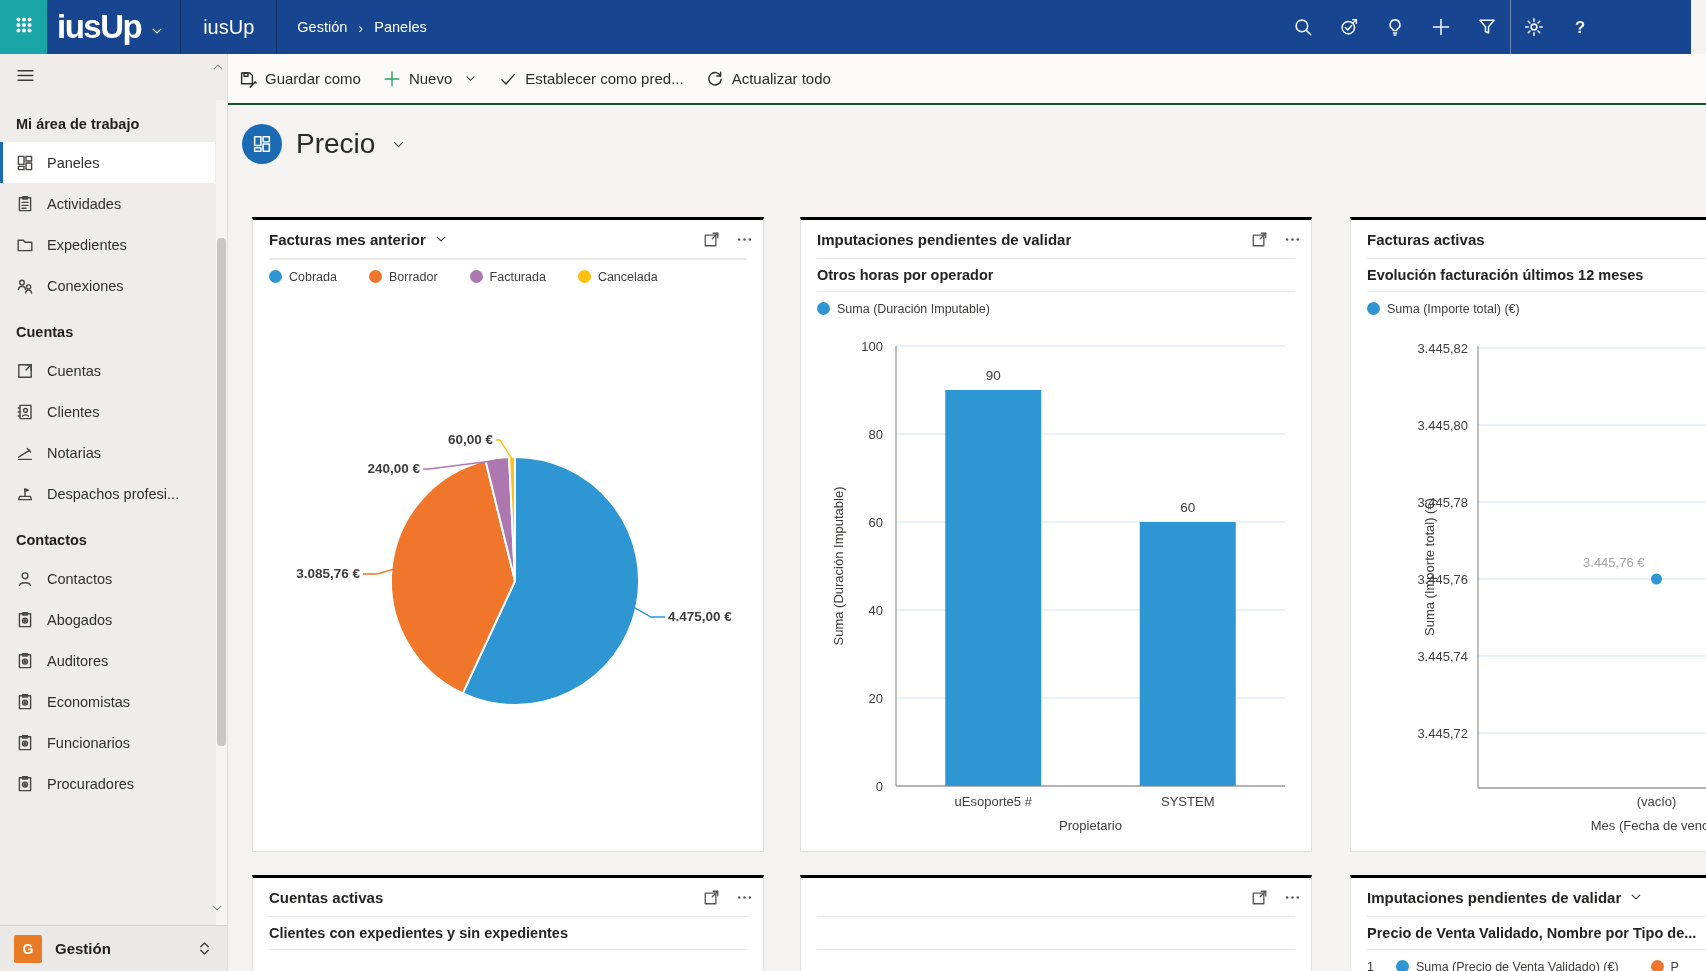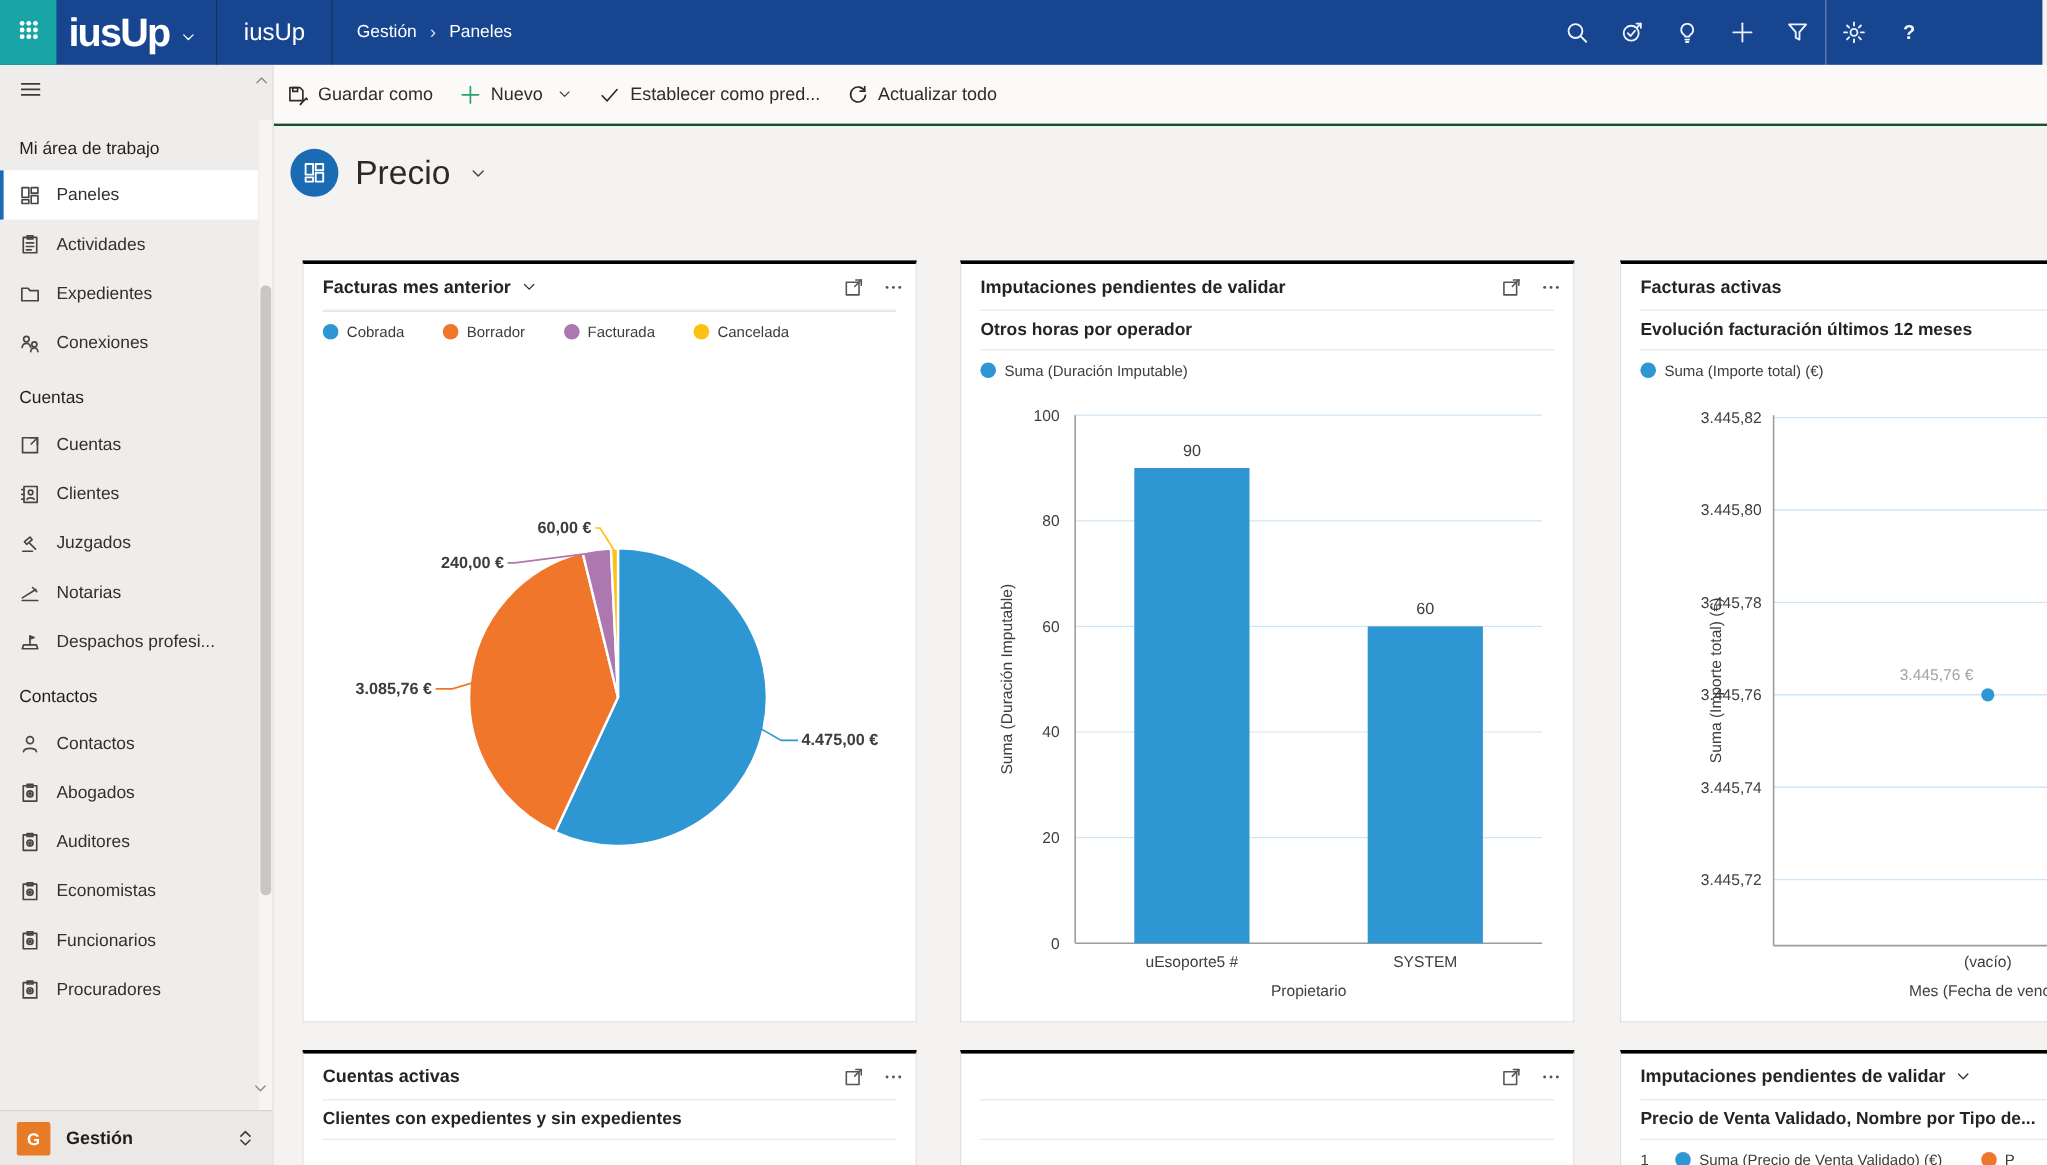--- a/index.html
+++ b/index.html
@@ -1,39 +1,39 @@
 <!DOCTYPE html>
 <html><head>
 <meta charset="utf-8">
 <style>
   html,body{margin:0;padding:0;background:#ddd;}
   .screen{position:relative;width:1706px;height:971px;overflow:hidden;background:#f4f3f2;
     font-family:"Liberation Sans",sans-serif;color:#323130;}
   svg text{font-family:"Liberation Sans",sans-serif;}
   
-  .navbar{position:absolute;top:0;left:0;right:4px;height:54px;background:#17458f;display:flex;align-items:center;color:#fff;z-index:30;}
+  .navbar{position:absolute;top:0;left:0;right:15px;height:54px;background:#17458f;display:flex;align-items:center;color:#fff;z-index:30;}
   .waffle{width:47px;height:54px;background:#19a5a5;display:flex;align-items:center;justify-content:center;cursor:pointer;flex:none;}
   .logo{display:flex;align-items:center;gap:9px;padding:0 16px 0 10px;font-size:33px;font-weight:700;letter-spacing:-1.5px;cursor:pointer;}
   .nav-vdiv{width:1px;height:54px;background:rgba(0,0,0,.28);flex:none;}
   .nav-vdiv.light{background:rgba(255,255,255,.35);height:54px;}
   .appname{font-size:20px;font-weight:400;padding:0 22px;cursor:pointer;}
   .breadcrumb{display:flex;align-items:center;gap:11px;font-size:14.5px;padding:0 20px;flex:1;}
   .crumb{cursor:pointer;}
   .crumb-sep{opacity:.85;font-size:15px;}
   .nav-right{display:flex;align-items:center;padding-right:88px;}
   .nav-icon{width:46px;height:54px;display:flex;align-items:center;justify-content:center;cursor:pointer;color:#eef4fc;}
   
   .cmdbar{position:absolute;top:54px;left:228px;right:0;height:49px;background:#fbfaf9;border-bottom:2px solid #14532d;display:flex;align-items:center;padding-left:0;z-index:10;}
   .tb-item{display:flex;align-items:center;gap:8px;padding:0 11px;height:40px;font-size:15px;color:#2d2c2b;cursor:pointer;white-space:nowrap;}
   .tb-item .tbchev{margin-left:4px;color:#444;}
   
   .sidebar{position:absolute;top:54px;left:0;width:228px;bottom:0;background:#efedec;border-right:1px solid #e0dedc;z-index:20;box-sizing:border-box;}
   .hamburger{height:46px;display:flex;align-items:center;padding-left:16px;color:#3b3a39;cursor:pointer;}
   .side-list{position:absolute;top:46px;left:0;right:12px;bottom:46px;overflow:hidden;}
-  .grp-label{font-weight:400;font-size:14.5px;color:#201f1e;padding:18px 0 10px 16px;}
+  .grp-label{font-weight:700;font-size:14.5px;color:#201f1e;padding:18px 0 10px 16px;}
   .grp-label.first{padding-top:16px;}
   .nav-item{height:41px;display:flex;align-items:center;gap:13px;padding-left:16px;font-size:14.5px;color:#31302e;cursor:pointer;box-sizing:border-box;}
   .nav-item .sicon{width:18px;height:18px;color:#484644;flex:none;display:flex;}
   .nav-item.sel{background:#fff;border-left:3px solid #1a6bb3;padding-left:13px;}
   .side-scrollup{position:absolute;top:6px;right:2px;color:#8a8886;}
   .side-scrolldown{position:absolute;bottom:52px;right:3px;color:#8a8886;z-index:2;}
   .scroll-track{position:absolute;top:46px;bottom:46px;right:0;width:11px;background:#f6f5f4;}
   .scroll-thumb{position:absolute;top:138px;height:508px;left:1px;width:9px;background:#c9c7c5;border-radius:4px;}
   .side-footer{position:absolute;left:0;right:0;bottom:0;height:46px;background:#ebe9e7;border-top:1px solid #d6d4d2;display:flex;align-items:center;padding:0 14px;gap:13px;box-sizing:border-box;}
   .gest-badge{width:28px;height:28px;border-radius:2px;background:#e87b25;color:#fff;font-weight:700;font-size:14px;display:flex;align-items:center;justify-content:center;}
@@ -223,32 +223,20 @@
               <line x1="2.2" y1="13" x2="4" y2="13"></line>
               <circle cx="9.5" cy="7.4" r="1.9"></circle>
               <path d="M6.6 13.2c.4-1.8 5.4-1.8 5.8 0"></path>
             </svg>
           </span>
           <span>Clientes</span>
         </div>
         <div class="nav-item">
           <span class="sicon">
             <svg width="18" height="18" viewBox="0 0 18 18" fill="none" stroke="currentColor" stroke-width="1.4" stroke-linecap="round" stroke-linejoin="round">
-              <g transform="rotate(-40 7.6 6.6)">
-                <rect x="4.6" y="5.2" width="6" height="2.8"></rect>
-              </g>
-              <line x1="8.8" y1="8.8" x2="13.6" y2="13.6"></line>
-              <line x1="3" y1="15.4" x2="11" y2="15.4"></line>
-            </svg>
-          </span>
-          <span>Juzgados</span>
-        </div>
-        <div class="nav-item">
-          <span class="sicon">
-            <svg width="18" height="18" viewBox="0 0 18 18" fill="none" stroke="currentColor" stroke-width="1.4" stroke-linecap="round" stroke-linejoin="round">
               <line x1="2.6" y1="13.2" x2="13.8" y2="6.2"></line>
               <line x1="11.2" y1="4.6" x2="14.6" y2="8"></line>
               <line x1="2.6" y1="15.4" x2="15.4" y2="15.4"></line>
             </svg>
           </span>
           <span>Notarias</span>
         </div>
         <div class="nav-item">
           <span class="sicon">
             <svg width="18" height="18" viewBox="0 0 18 18" fill="none" stroke="currentColor" stroke-width="1.4" stroke-linecap="round" stroke-linejoin="round">

